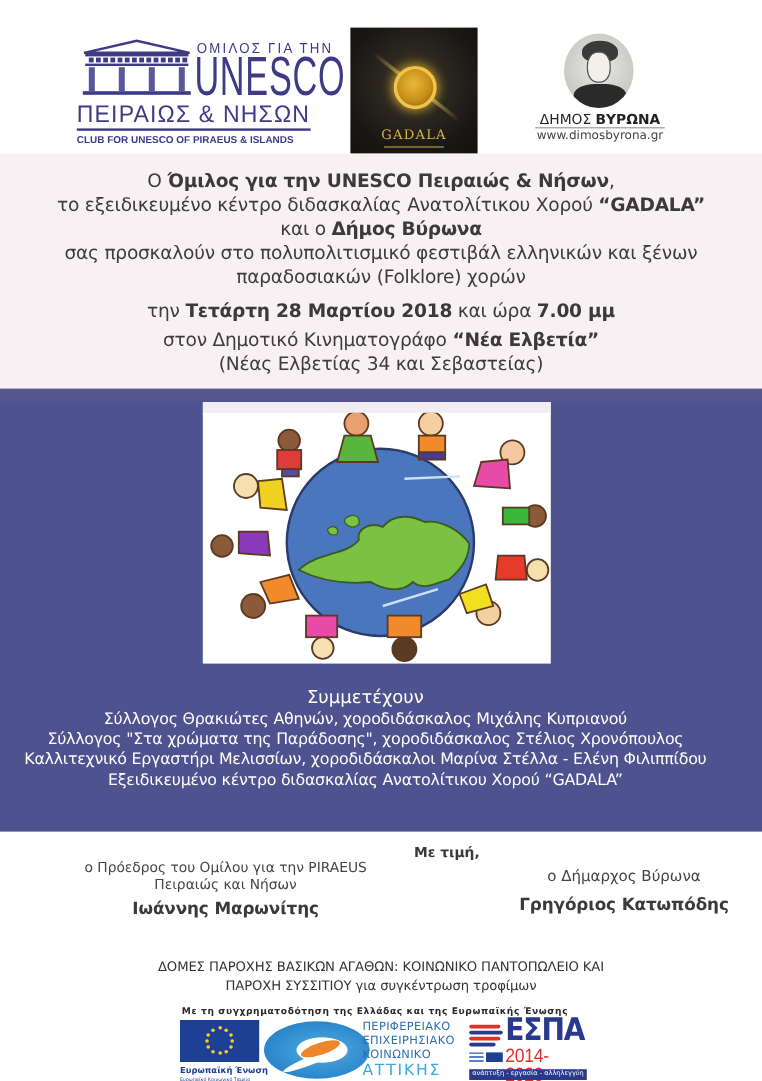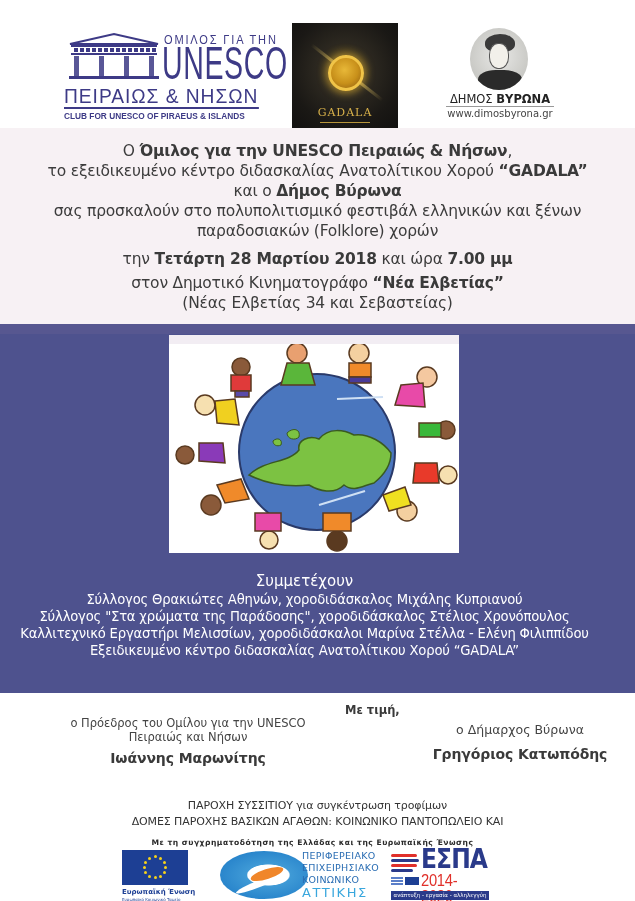--- a/index.html
+++ b/index.html
@@ -56,21 +56,21 @@
   .sig-center { position: absolute; left: 305px; top: 10px; font-size: 11.5px; font-weight: bold; }
   .sig-right { position: absolute; left: 380px; width: 200px; top: 29px; text-align: center; }
   .sig-right .role { font-size: 12.5px; line-height: 15px; color: #444; }
   .sig-right .sig-name { margin-top: 9px; }
 
   
   .footer { position: absolute; left: 0; top: 798px; width: 635px; text-align: center; }
   .footer .domes { font-size: 11px; line-height: 16px; color: #333; white-space: nowrap; letter-spacing: -0.1px; }
   .cofund { position: absolute; left: 0; top: 838px; width: 625px; text-align: center; font-size: 7.6px; font-weight: bold; color: #2a2a2a; letter-spacing: 0.5px; white-space: nowrap; }
 
-  .eu-logo { position: absolute; left: 122px; top: 850px; width: 70px; height: 51px; }
+  .eu-logo { position: absolute; left: 150px; top: 850px; width: 70px; height: 51px; }
   .eu-flag { position: absolute; left: 0; top: 0; width: 66px; height: 35px; background: #1d3f94; }
   .eu-flag .ring { position: absolute; left: 21px; top: 5px; width: 24px; height: 24px; }
   .eu-flag .star { position: absolute; width: 3px; height: 3px; background: #f6d21a; border-radius: 50%; }
   .eu-label { position: absolute; left: 0; top: 38px; font-size: 7px; font-weight: bold; color: #1d3f94; white-space: nowrap; }
   .eu-sub { position: absolute; left: 0; top: 47px; font-size: 4px; color: #1d3f94; white-space: nowrap; }
 
   .attiki-logo { position: absolute; left: 220px; top: 850px; width: 172px; height: 51px; }
   .attiki-swirl { position: absolute; left: 0; top: 1px; width: 88px; height: 48px; border-radius: 50%; background: radial-gradient(ellipse at 55% 50%, #ffffff 0%, #ffffff 30%, #3f9ad6 32%, #2a86cc 70%, #1e6fb0 100%); overflow: hidden; }
   .attiki-swirl .orange { position: absolute; left: 30px; top: 18px; width: 34px; height: 10px; background: #f0862a; border-radius: 50%; transform: rotate(-18deg); }
   .attiki-swirl .white1 { position: absolute; left: 14px; top: 28px; width: 56px; height: 7px; background: #ffffff; border-radius: 50%; transform: rotate(-22deg); }
@@ -159,21 +159,21 @@
   <span class="line">
     <span>και ο </span><b>Δήμος Βύρωνα</b>
   </span>
   <span class="line">σας προσκαλούν στο πολυπολιτισμικό φεστιβάλ ελληνικών και ξένων</span>
   <span class="line">παραδοσιακών (Folklore) χορών</span>
   <div class="gap"></div>
   <span class="line">
     <span>την </span><b>Τετάρτη 28 Μαρτίου 2018</b><span> και ώρα </span><b>7.00 μμ</b>
   </span>
   <span class="line" style="margin-top:4px;">
-    <span>στον Δημοτικό Κινηματογράφο </span><b>“Νέα Ελβετίας”</b>
+    <span>στον Δημοτικό Κινηματογράφο </span><b>“Νέα Ελβετία”</b>
   </span>
   <span class="line">(Νέας Ελβετίας 34 και Σεβαστείας)</span>
 </div>
 
 <div class="band">
   <div class="band-top"></div>
 
   <div class="picture">
     <div class="picture-top-strip"></div>
     <svg width="290" height="218" viewBox="0 0 290 218">
@@ -221,33 +221,33 @@
     <div class="item">Σύλλογος Θρακιώτες Αθηνών, χοροδιδάσκαλος Μιχάλης Κυπριανού</div>
     <div class="item">Σύλλογος "Στα χρώματα της Παράδοσης", χοροδιδάσκαλος Στέλιος Χρονόπουλος</div>
     <div class="item">Καλλιτεχνικό Εργαστήρι Μελισσίων, χοροδιδάσκαλοι Μαρίνα Στέλλα - Ελένη Φιλιππίδου</div>
     <div class="item">Εξειδικευμένο κέντρο διδασκαλίας Ανατολίτικου Χορού “GADALA”</div>
   </div>
 </div>
 
 <div class="sigs">
   <div class="sig-center">Με τιμή,</div>
   <div class="sig-left">
-    <div class="role">ο Πρόεδρος του Ομίλου για την UNESCO</div>
+    <div class="role">ο Πρόεδρος του Ομίλου για την PIRAEUS</div>
     <div class="role">Πειραιώς και Νήσων</div>
     <div class="sig-name">Ιωάννης Μαρωνίτης</div>
   </div>
   <div class="sig-right">
     <div class="role">ο Δήμαρχος Βύρωνα</div>
     <div class="sig-name">Γρηγόριος Κατωπόδης</div>
   </div>
 </div>
 
 <div class="footer">
+  <div class="domes">ΔΟΜΕΣ ΠΑΡΟΧΗΣ ΒΑΣΙΚΩΝ ΑΓΑΘΩΝ: ΚΟΙΝΩΝΙΚΟ ΠΑΝΤΟΠΩΛΕΙΟ ΚΑΙ</div>
   <div class="domes">ΠΑΡΟΧΗ ΣΥΣΣΙΤΙΟΥ για συγκέντρωση τροφίμων</div>
-  <div class="domes">ΔΟΜΕΣ ΠΑΡΟΧΗΣ ΒΑΣΙΚΩΝ ΑΓΑΘΩΝ: ΚΟΙΝΩΝΙΚΟ ΠΑΝΤΟΠΩΛΕΙΟ ΚΑΙ</div>
 </div>
 <div class="cofund">Με τη συγχρηματοδότηση της Ελλάδας και της Ευρωπαϊκής Ένωσης</div>
 
 <div class="eu-logo">
   <div class="eu-flag">
     <div class="ring">
       <span class="star" style="left:10.5px;top:0px"></span>
       <span class="star" style="left:16px;top:1.5px"></span>
       <span class="star" style="left:20px;top:5.5px"></span>
       <span class="star" style="left:21px;top:10.5px"></span>

